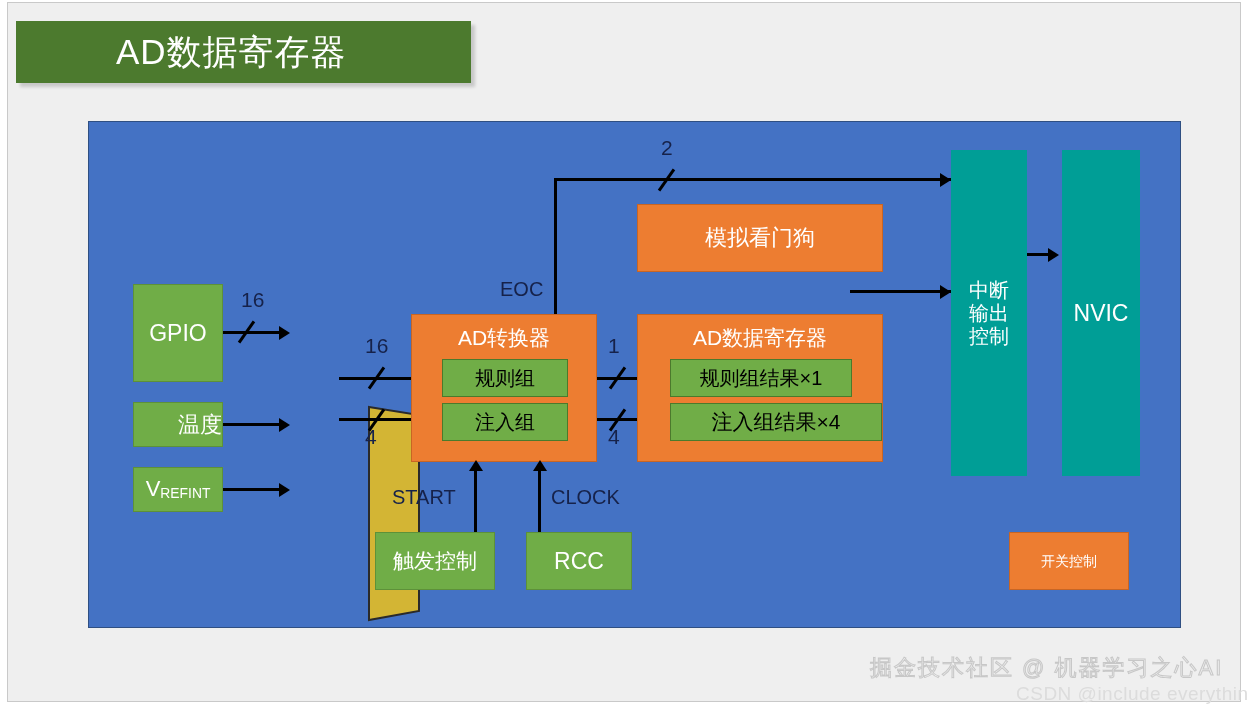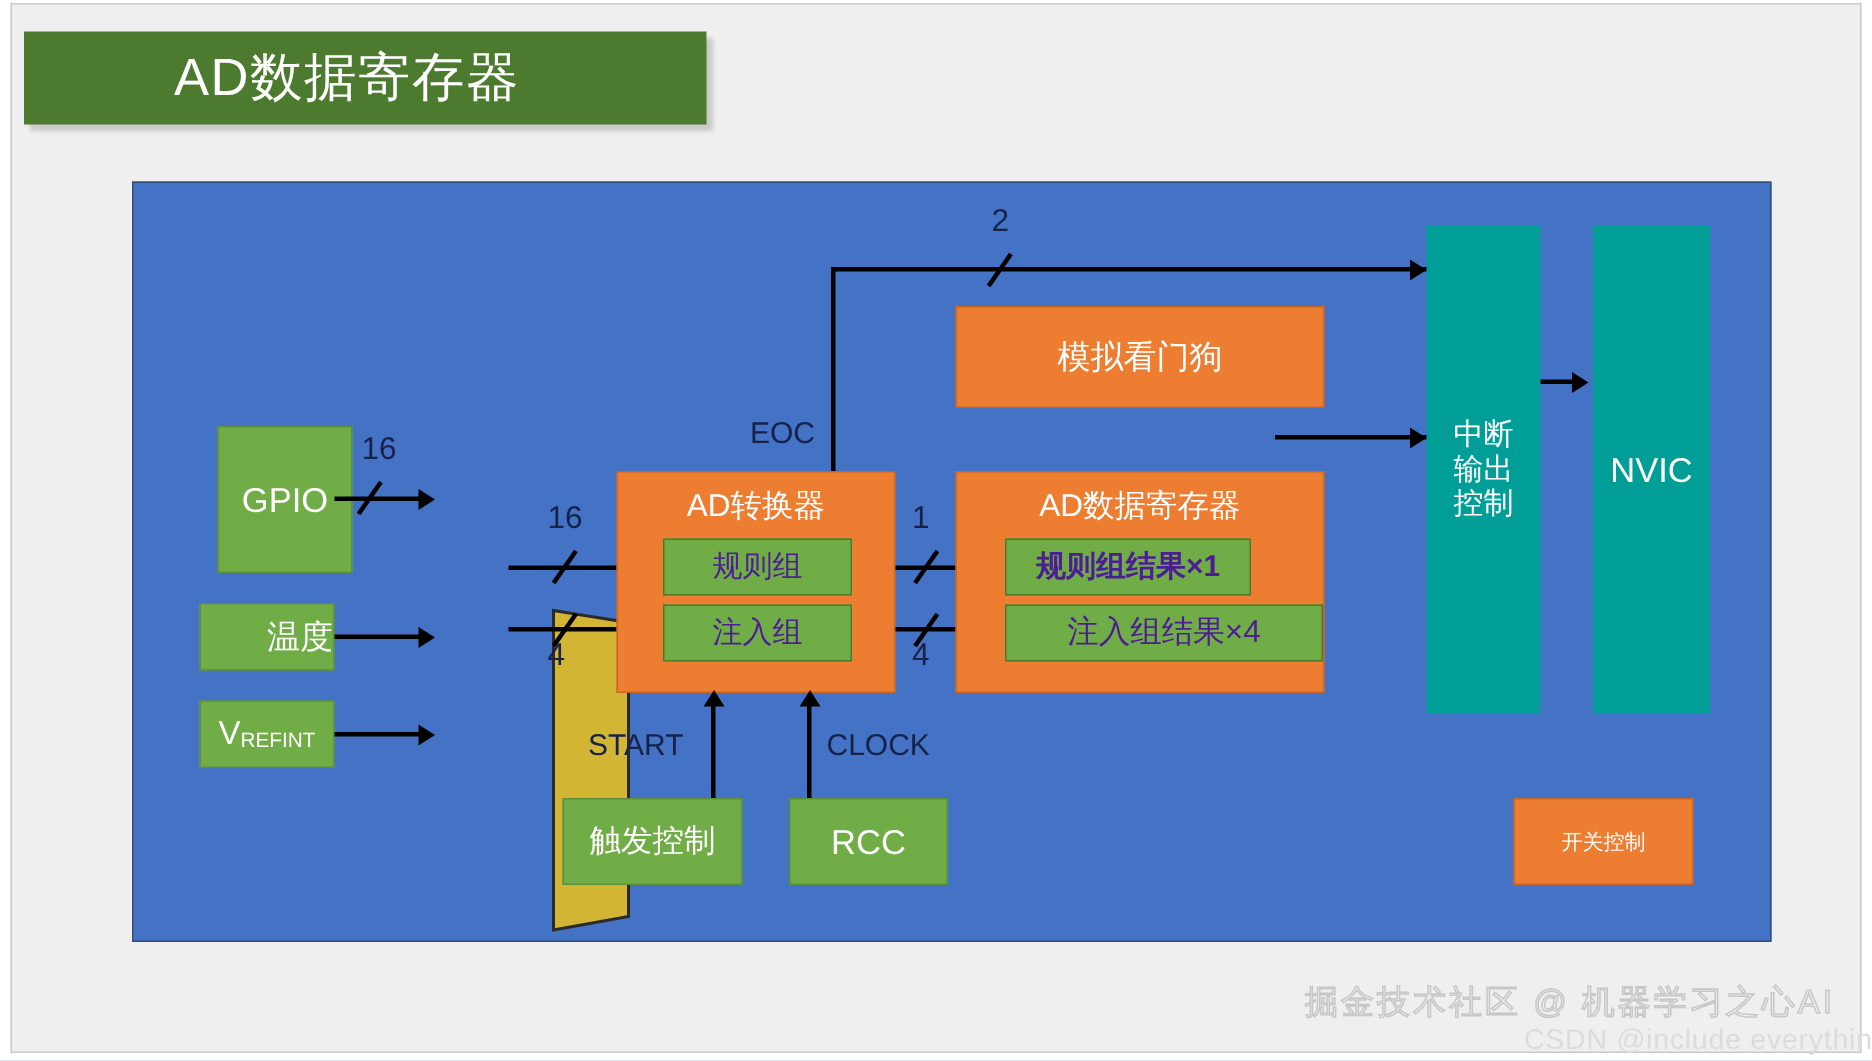--- a/index.html
+++ b/index.html
@@ -62,21 +62,21 @@
   }
   .green  { background: #70ad47; border: 1px solid #5d9139; }
   .orange { background: #ed7d31; border: 1px solid #c86524; }
   .teal   { background: #009e96; border: none; }
   .inner-green {
     position: absolute;
     box-sizing: border-box;
     background: #70ad47;
     border: 1px solid #4b7a2c;
     display: flex; align-items: center; justify-content: center;
-    color: #4c1d95;
+    color: #000000;
     text-align: center;
   }
   .grp-title {
     position: absolute;
     left: 0; right: 0;
     text-align: center;
     color: #ffffff;
   }
   
   #mux {
@@ -150,21 +150,21 @@
 <div id="screen">
 
   <div id="page">
 
     <div id="title-banner">
       <div class="title-text">AD数据寄存器</div>
     </div>
 
     <div id="canvas">
 
-      <div class="node green" style="left:44px; top:162px; width:90px; height:98px; font-size:23px;margin-left:12px;">
+      <div class="node green" style="left:44px; top:162px; width:90px; height:98px; font-size:23px;">
         <span>GPIO</span>
       </div>
 
       <div class="node green" style="left:44px; top:280px; width:90px; height:45px; font-size:22px;justify-content:flex-end;">
         <span>温度</span>
       </div>
 
       <div class="node green" style="left:44px; top:345px; width:90px; height:45px; font-size:22px;">
         <span><span>V</span><span class="sub">REFINT</span></span>
       </div>
@@ -221,21 +221,21 @@
       </div>
 
       <div id="wd-arrow">
         <svg width="22" height="66" viewBox="0 0 22 66">
           <polygon points="11,0 22,14 15,14 15,52 22,52 11,66 0,52 7,52 7,14 0,14" fill="#d9a216" stroke="#b98a10" stroke-width="1"></polygon>
         </svg>
       </div>
 
       <div class="node orange" style="left:548px; top:192px; width:246px; height:148px; display:block;">
         <div class="grp-title" style="top:11px; font-size:21px;">AD数据寄存器</div>
-        <div class="inner-green" style="left:32px; top:44px; width:164px; height:38px; font-size:20px;font-weight:bold;">
+        <div class="inner-green" style="left:32px; top:44px; width:182px; height:38px; font-size:20px;">
           <span>规则组结果×1</span>
         </div>
         <div class="inner-green" style="left:32px; top:88px; width:212px; height:38px; font-size:21px;">
           <span>注入组结果×4</span>
         </div>
       </div>
 
       <div class="line vline" style="left:465px; top:56px; height:136px;"></div>
       <div class="line hline" style="left:465px; top:56px; width:400px;"></div>
       <div class="arrow-r" style="left:851px; top:51px;"></div>

